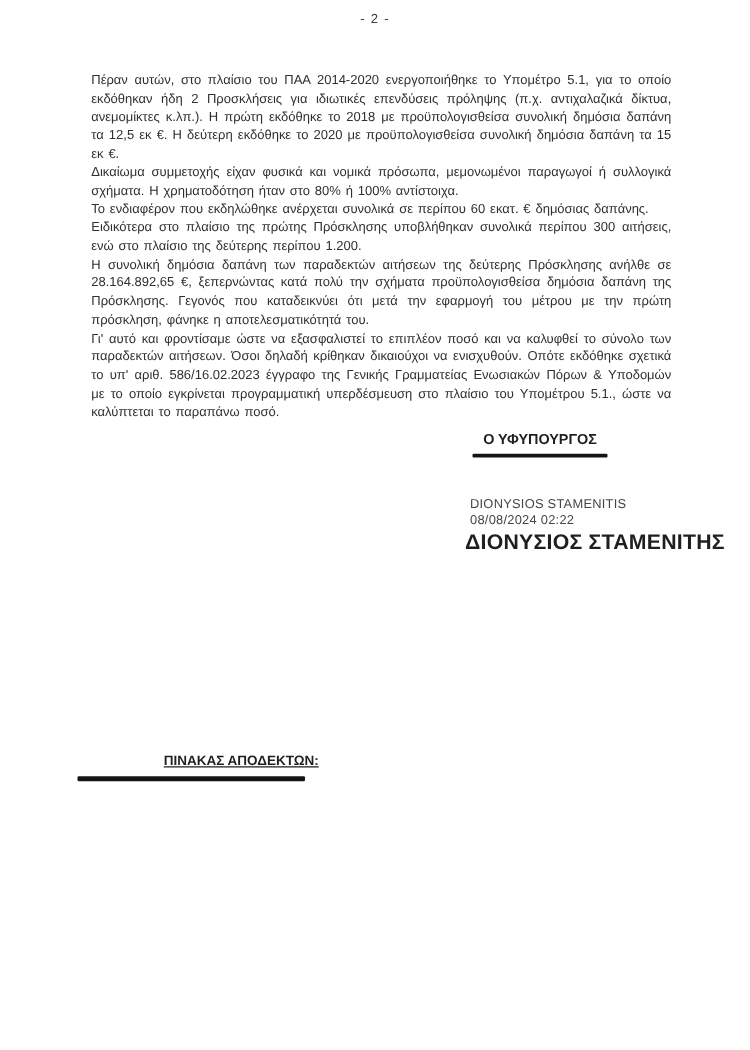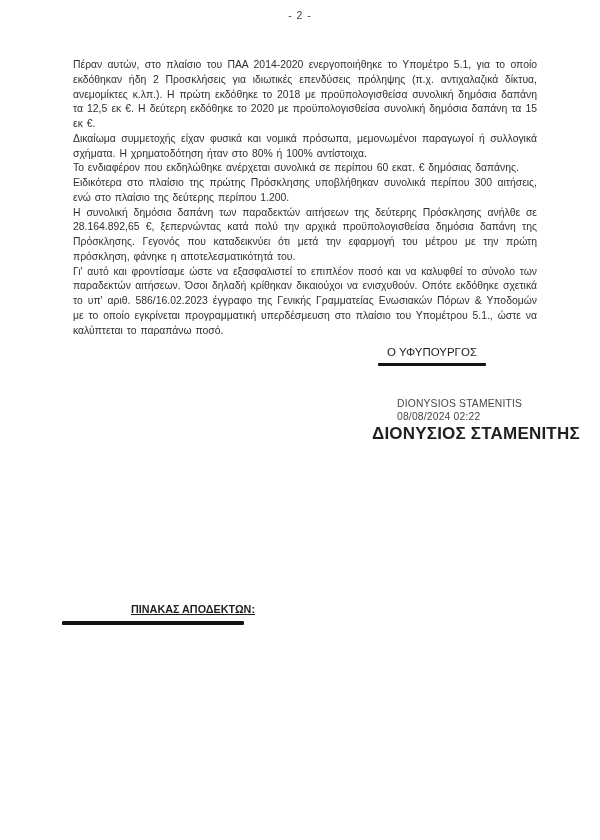--- a/index.html
+++ b/index.html
@@ -39,42 +39,41 @@
   .body-text p { margin: 0; }
 
   .signature-block {
     position: absolute;
     top: 345px;
     left: 376px;
     width: 112px;
   }
   .minister-title {
     text-align: center;
-    font-weight: normal;
+    font-weight: bold;
     font-size: 11.5px;
     line-height: 14px;
     color: #1f1f1f;
     white-space: nowrap;
   }
   .signature-rule {
     margin-top: 4px;
     margin-left: 2px;
     width: 108px;
     height: 3px;
     background: #141414;
     border-radius: 1px;
   }
   .digital-signature {
     margin-top: 32px;
     font-size: 10.3px;
     line-height: 12.8px;
     color: #474747;
     letter-spacing: 0.2px;
     white-space: nowrap;
-    margin-left: 21px;
   }
   .signer-name {
     margin-left: -4px;
     font-weight: bold;
     font-size: 17px;
     color: #1f1f1f;
     letter-spacing: 0.2px;
     white-space: nowrap;
   }
 
@@ -112,21 +111,21 @@
 </head>
 <body>
 
 <div class="page-number">- 2 -</div>
 
 <div class="body-text">
   <p>Πέραν αυτών, στο πλαίσιο του ΠΑΑ 2014-2020 ενεργοποιήθηκε το Υπομέτρο 5.1, για το οποίο εκδόθηκαν ήδη 2 Προσκλήσεις για ιδιωτικές επενδύσεις πρόληψης (π.χ. αντιχαλαζικά δίκτυα, ανεμομίκτες κ.λπ.). Η πρώτη εκδόθηκε το 2018 με προϋπολογισθείσα συνολική δημόσια δαπάνη τα 12,5 εκ €. Η δεύτερη εκδόθηκε το 2020 με προϋπολογισθείσα συνολική δημόσια δαπάνη τα 15 εκ €.</p>
   <p>Δικαίωμα συμμετοχής είχαν φυσικά και νομικά πρόσωπα, μεμονωμένοι παραγωγοί ή συλλογικά σχήματα. Η χρηματοδότηση ήταν στο 80% ή 100% αντίστοιχα.</p>
   <p>Το ενδιαφέρον που εκδηλώθηκε ανέρχεται συνολικά σε περίπου 60 εκατ. € δημόσιας δαπάνης.</p>
   <p>Ειδικότερα στο πλαίσιο της πρώτης Πρόσκλησης υποβλήθηκαν συνολικά περίπου 300 αιτήσεις, ενώ στο πλαίσιο της δεύτερης περίπου 1.200.</p>
-  <p>Η συνολική δημόσια δαπάνη των παραδεκτών αιτήσεων της δεύτερης Πρόσκλησης ανήλθε σε 28.164.892,65 €, ξεπερνώντας κατά πολύ την αρχικά προϋπολογισθείσα δημόσια δαπάνη της Πρόσκλησης. Γεγονός που καταδεικνύει ότι μετά την εφαρμογή του μέτρου με την πρώτη πρόσκληση, φάνηκε η αποτελεσματικότητά του.</p>
+  <p>Η συνολική δημόσια δαπάνη των παραδεκτών αιτήσεων της δεύτερης Πρόσκλησης ανήλθε σε 28.164.892,65 €, ξεπερνώντας κατά πολύ την σχήματα προϋπολογισθείσα δημόσια δαπάνη της Πρόσκλησης. Γεγονός που καταδεικνύει ότι μετά την εφαρμογή του μέτρου με την πρώτη πρόσκληση, φάνηκε η αποτελεσματικότητά του.</p>
   <p>Γι' αυτό και φροντίσαμε ώστε να εξασφαλιστεί το επιπλέον ποσό και να καλυφθεί το σύνολο των παραδεκτών αιτήσεων. Όσοι δηλαδή κρίθηκαν δικαιούχοι να ενισχυθούν. Οπότε εκδόθηκε σχετικά το υπ' αριθ. 586/16.02.2023 έγγραφο της Γενικής Γραμματείας Ενωσιακών Πόρων &amp; Υποδομών με το οποίο εγκρίνεται προγραμματική υπερδέσμευση στο πλαίσιο του Υπομέτρου 5.1., ώστε να καλύπτεται το παραπάνω ποσό.</p>
 </div>
 
 <div class="signature-block">
   <div class="minister-title">Ο ΥΦΥΠΟΥΡΓΟΣ</div>
   <div class="signature-rule"></div>
   <div class="digital-signature">
     <div>DIONYSIOS STAMENITIS</div>
     <div>08/08/2024 02:22</div>
   </div>

